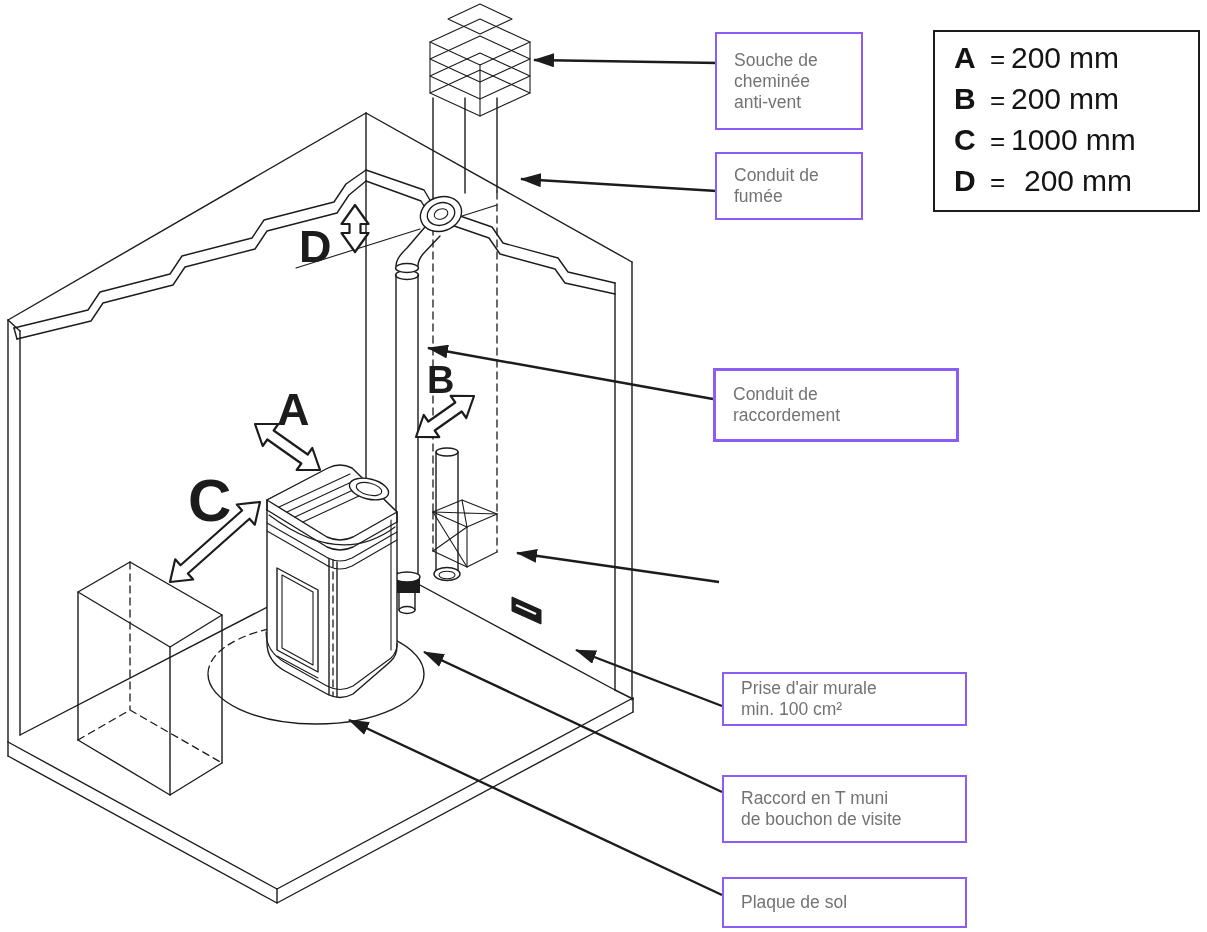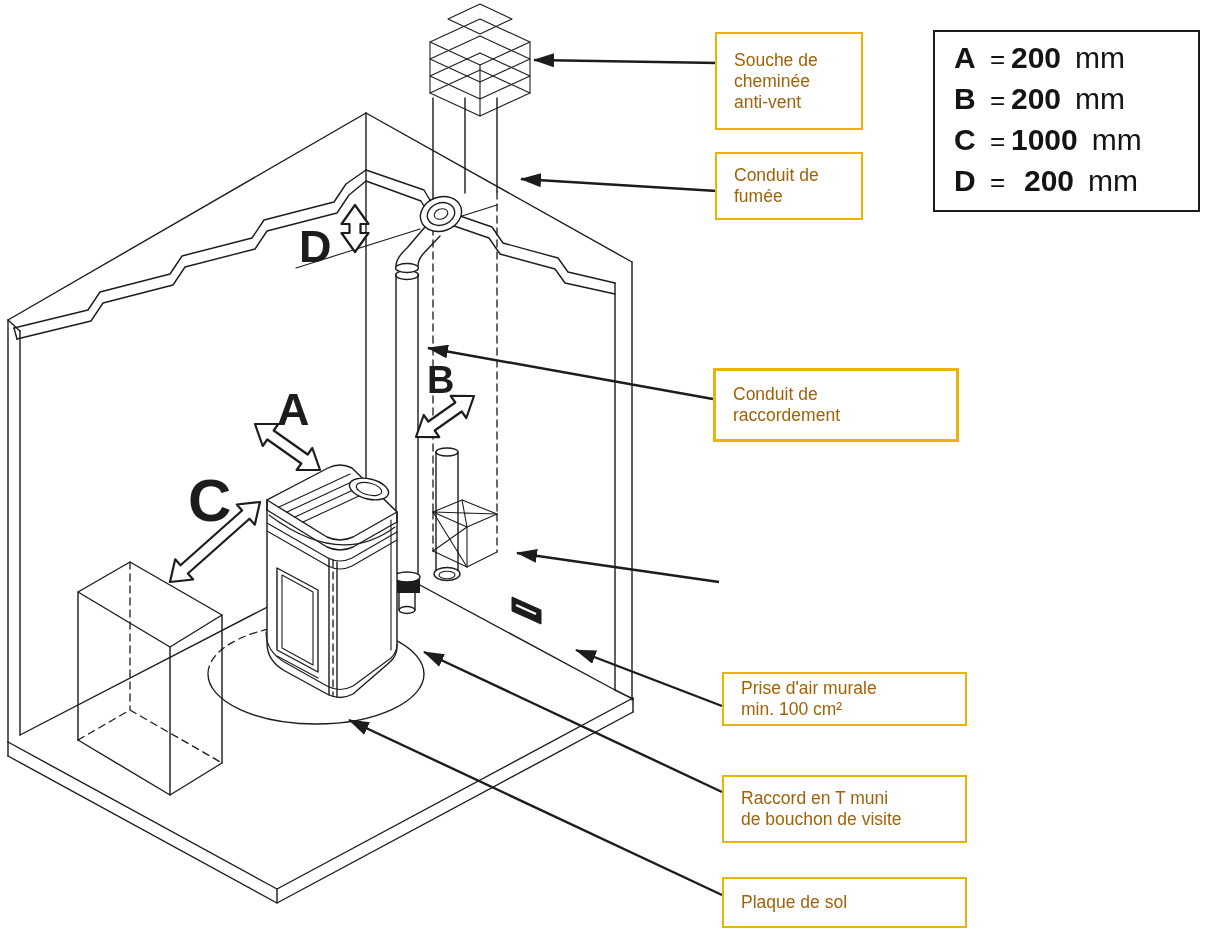--- a/index.html
+++ b/index.html
@@ -7,41 +7,41 @@
          font-family:"Liberation Sans",sans-serif;overflow:hidden;color:#1c1c1c}
   svg{position:absolute;left:0;top:0}
   svg *{vector-effect:none}
   .ln{fill:none;stroke:#1c1c1c;stroke-width:1.4;stroke-linecap:round;stroke-linejoin:round}
   .thin{stroke-width:1.1}
   .dash{stroke-dasharray:7 5;stroke-width:1.3}
   .whitefill{fill:#ffffff}
   #dim-arrows polygon{fill:#ffffff;stroke:#1c1c1c;stroke-width:2.2;stroke-linejoin:round}
   #leaders line{stroke:#1c1c1c;stroke-width:2.4}
 
-  .callout{position:absolute;border:2px solid #eab308;background:#fff;
+  .callout{position:absolute;border:2px solid #8b5cf6;background:#fff;
            display:flex;align-items:center;padding-left:17px;box-sizing:border-box;
-           font-size:17.5px;line-height:21px;color:#a16207}
+           font-size:17.5px;line-height:21px;color:#737373}
   .callout span{white-space:pre-line}
   #co-chimney-cap{left:715px;top:32px;width:148px;height:98px}
   #co-smoke-flue{left:715px;top:152px;width:148px;height:68px}
   #co-connecting-flue{left:713px;top:368px;width:246px;height:74px;border-width:3px}
   #co-inspection-hatch{left:719px;top:549px;width:244px;height:73px}
   #co-wall-air-intake{left:722px;top:672px;width:245px;height:54px}
   #co-t-connector{left:722px;top:775px;width:245px;height:68px}
   #co-floor-plate{left:722px;top:877px;width:245px;height:51px}
 
   #legend{position:absolute;left:933px;top:30px;width:267px;height:182px;
           border:2px solid #1c1c1c;background:#fff;box-sizing:border-box;
           padding:9px 0 0 19px}
   .legend-row{display:flex;align-items:baseline;height:41px;font-size:30px;color:#141414}
   .lg-letter{font-weight:bold;width:30px}
   .lg-eq{width:27px;text-align:center;font-size:26px}
-  .lg-value{font-weight:bold;white-space:pre}
+  .lg-value{font-weight:normal;white-space:pre}
   .row-d .lg-value{padding-left:13px}
-  .lg-unit{margin-left:14px}
+  .lg-unit{margin-left:8px}
 
   .dim-letter{position:absolute;font-weight:bold;line-height:1;color:#1c1c1c}
   #dim-a{left:277px;top:387px;font-size:45px}
   #dim-b{left:427px;top:361px;font-size:38px}
   #dim-c{left:188px;top:471px;font-size:60px}
   #dim-d{left:299px;top:224px;font-size:45px}
 </style>
 </head>
 <body>
 

